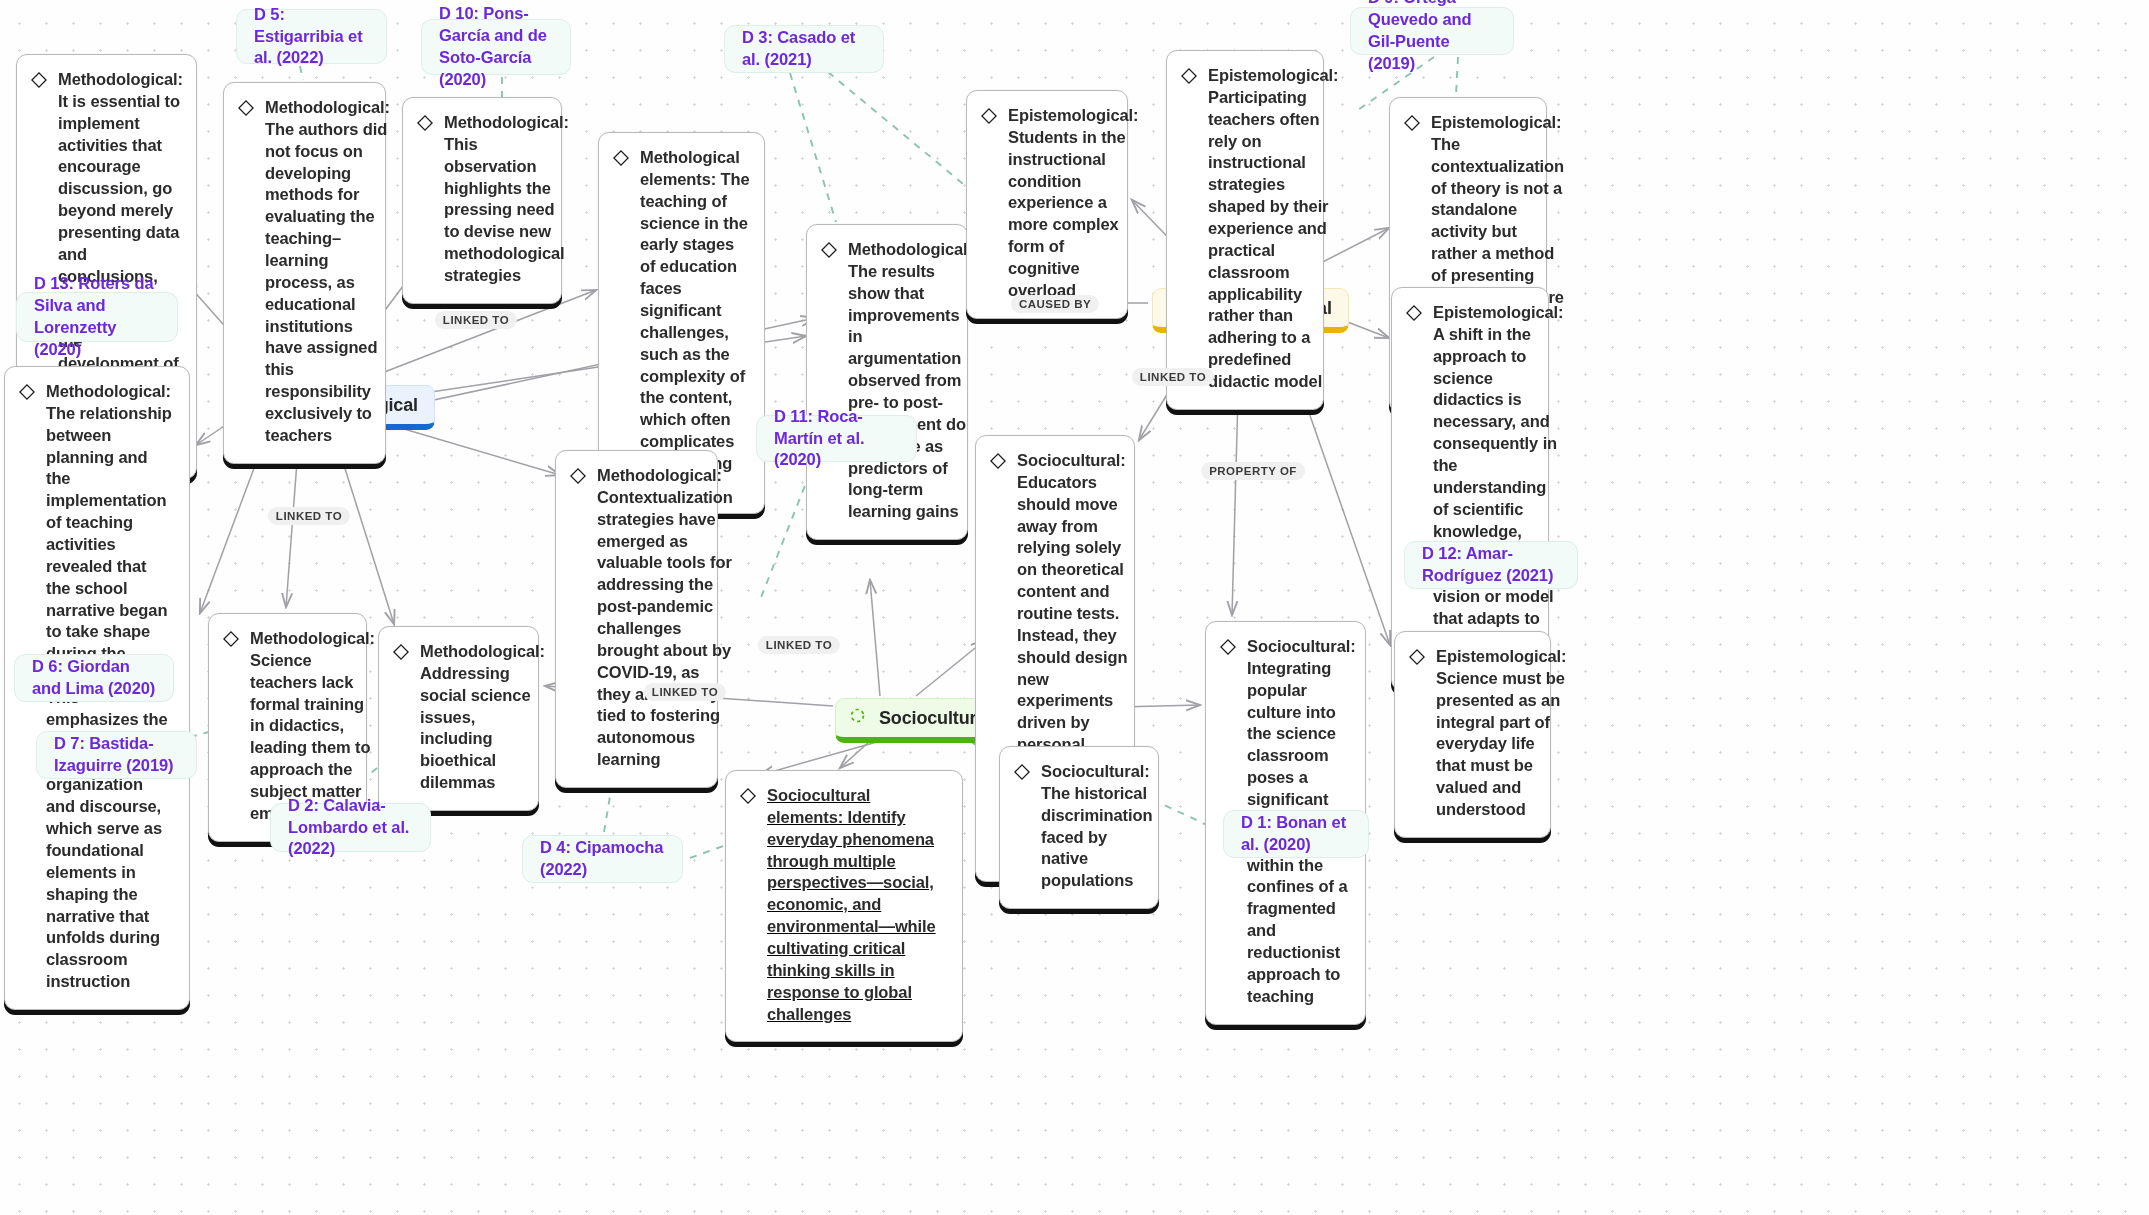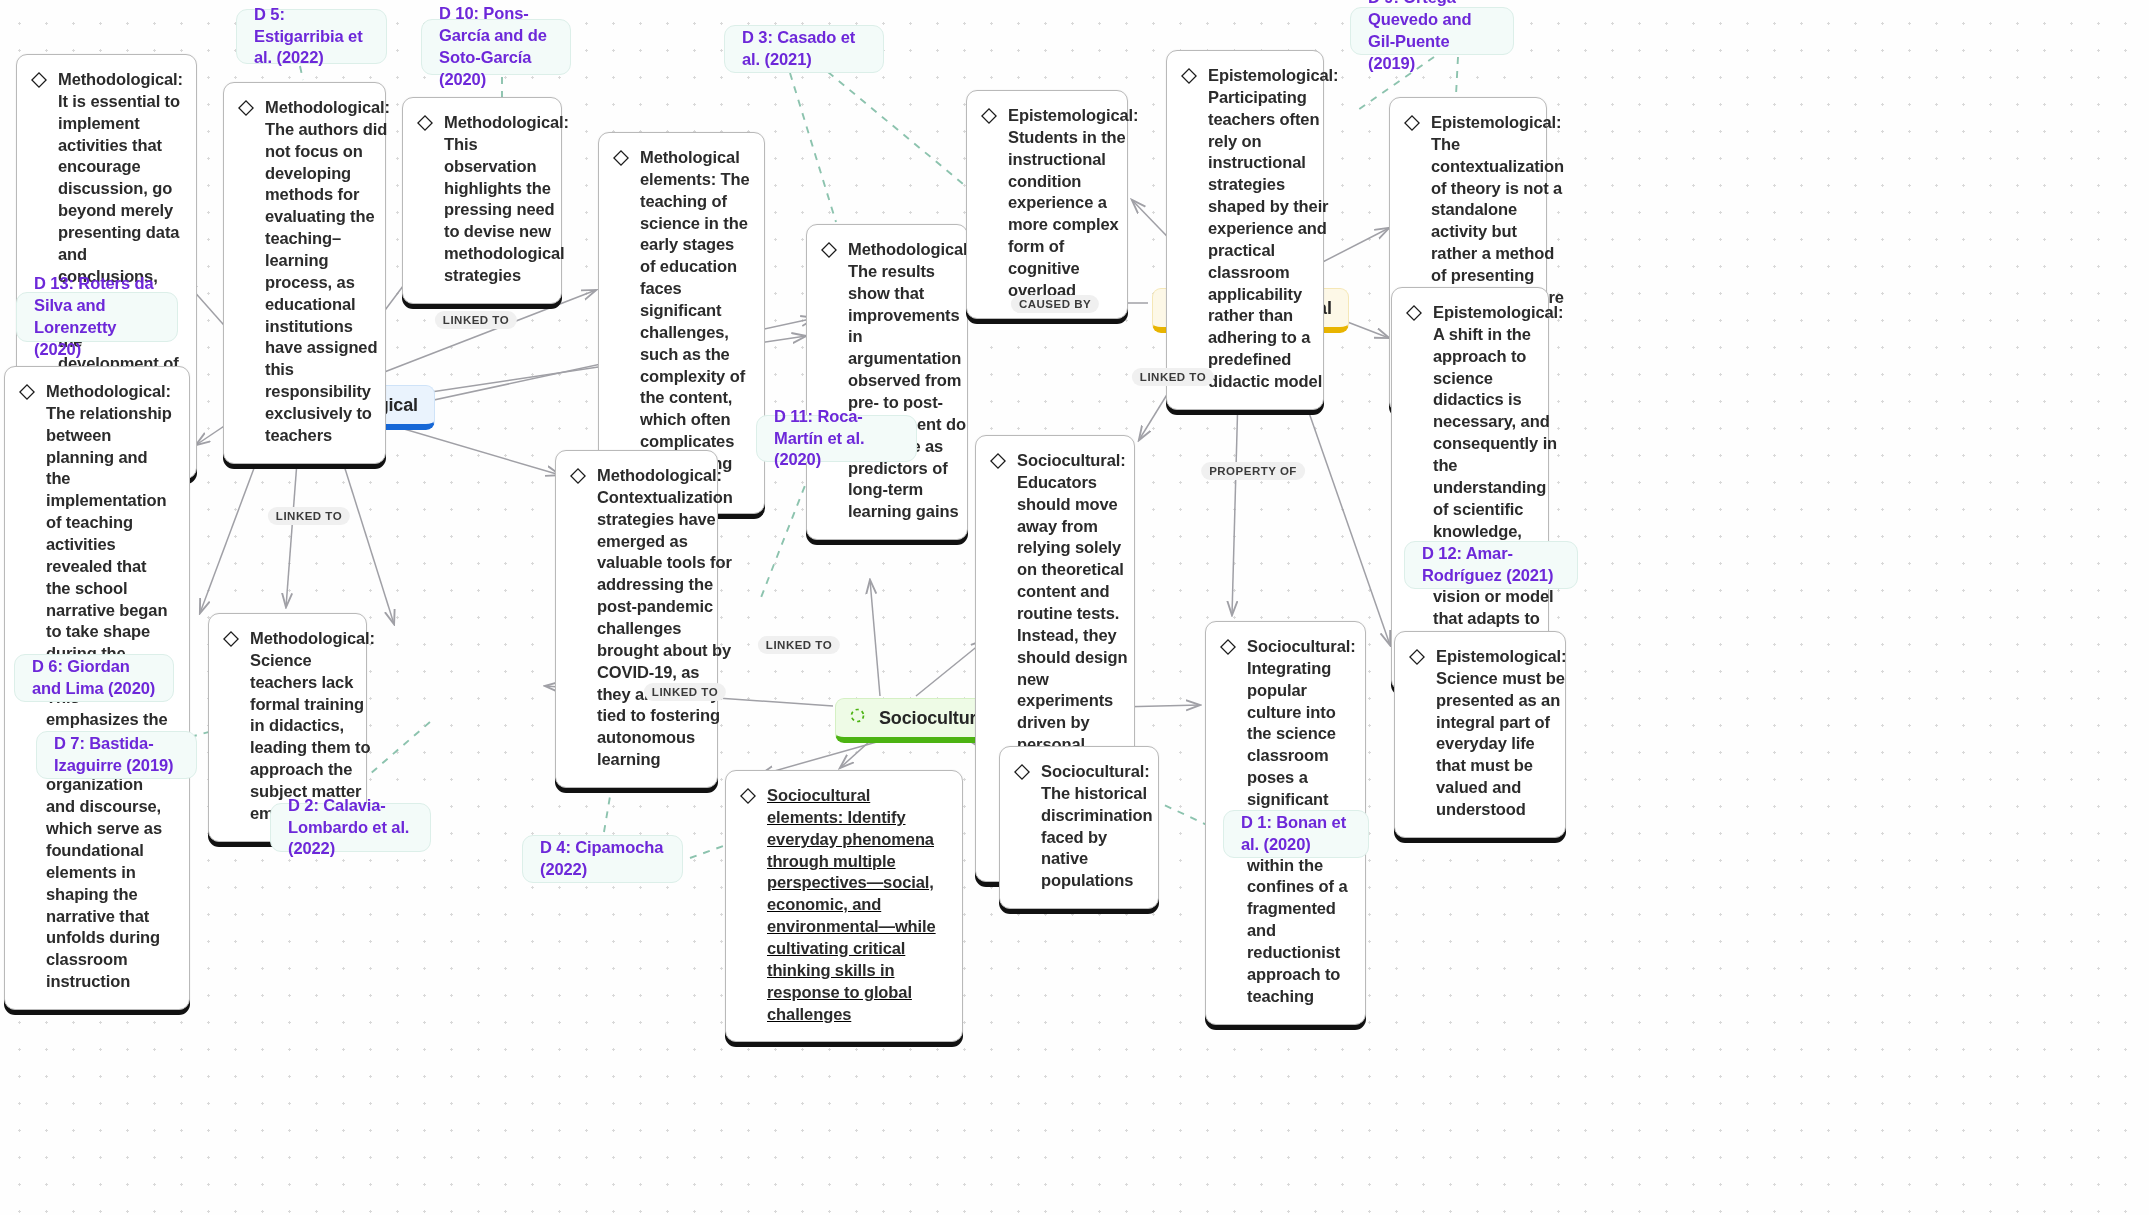--- a/index.html
+++ b/index.html
@@ -267,36 +267,42 @@
       <span class="txt">Methodological: Contextualization strategies have emerged as valuable tools for addressing the post-pandemic challenges brought about by COVID-19, as they are closely tied to fostering autonomous learning</span>
     </div>
 
   <div class="card" style="left:208px;top:613px;width:159px;">
       <span class="dia"><svg width="16" height="16" viewBox="0 0 16 16">
           <rect x="3" y="3" width="10" height="10" transform="rotate(45 8 8)" fill="none" stroke="#1c1c1c" stroke-width="1.3"></rect>
         </svg></span>
       <span class="txt">Methodological: Science teachers lack formal training in didactics, leading them to approach the subject matter empirically</span>
     </div>
 
+  <div class="card" style="left:378px;top:626px;width:161px;">
+      <span class="dia"><svg width="16" height="16" viewBox="0 0 16 16">
+          <rect x="3" y="3" width="10" height="10" transform="rotate(45 8 8)" fill="none" stroke="#1c1c1c" stroke-width="1.3"></rect>
+        </svg></span>
+      <span class="txt">Methodological: Addressing social science issues, including bioethical dilemmas</span>
+    </div>
 
   <div class="card" style="left:975px;top:435px;width:160px;">
       <span class="dia"><svg width="16" height="16" viewBox="0 0 16 16">
           <rect x="3" y="3" width="10" height="10" transform="rotate(45 8 8)" fill="none" stroke="#1c1c1c" stroke-width="1.3"></rect>
         </svg></span>
       <span class="txt">Sociocultural: Educators should move away from relying solely on theoretical content and routine tests. Instead, they should design new experiments driven by personal interests and expand students‘ understanding of chemistry</span>
     </div>
 
   <div class="card" style="left:1205px;top:621px;width:161px;">
       <span class="dia"><svg width="16" height="16" viewBox="0 0 16 16">
           <rect x="3" y="3" width="10" height="10" transform="rotate(45 8 8)" fill="none" stroke="#1c1c1c" stroke-width="1.3"></rect>
         </svg></span>
       <span class="txt">Sociocultural: Integrating popular culture into the science classroom poses a significant challenge, especially within the confines of a fragmented and reductionist approach to teaching</span>
     </div>
 
-  <div class="card" style="left:1394px;top:631px;width:172px;">
+  <div class="card" style="left:1394px;top:631px;width:157px;">
       <span class="dia"><svg width="16" height="16" viewBox="0 0 16 16">
           <rect x="3" y="3" width="10" height="10" transform="rotate(45 8 8)" fill="none" stroke="#1c1c1c" stroke-width="1.3"></rect>
         </svg></span>
       <span class="txt">Epistemological: Science must be presented as an integral part of everyday life that must be valued and understood</span>
     </div>
 
   <div class="card" style="left:999px;top:746px;width:160px;">
       <span class="dia"><svg width="16" height="16" viewBox="0 0 16 16">
           <rect x="3" y="3" width="10" height="10" transform="rotate(45 8 8)" fill="none" stroke="#1c1c1c" stroke-width="1.3"></rect>
         </svg></span>

